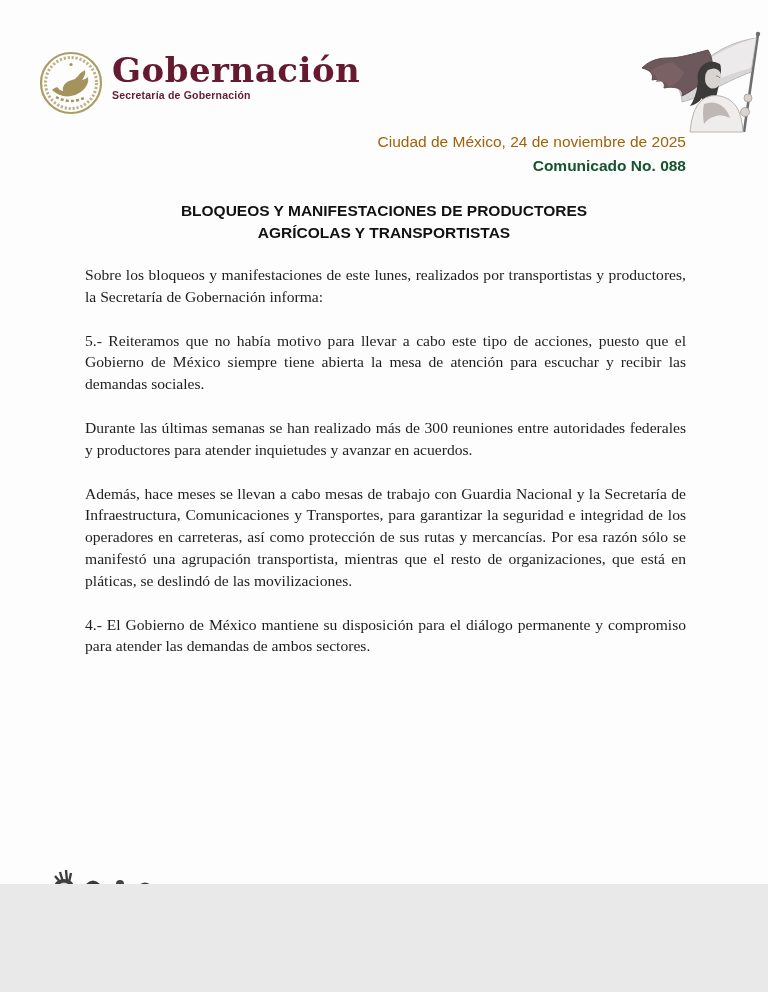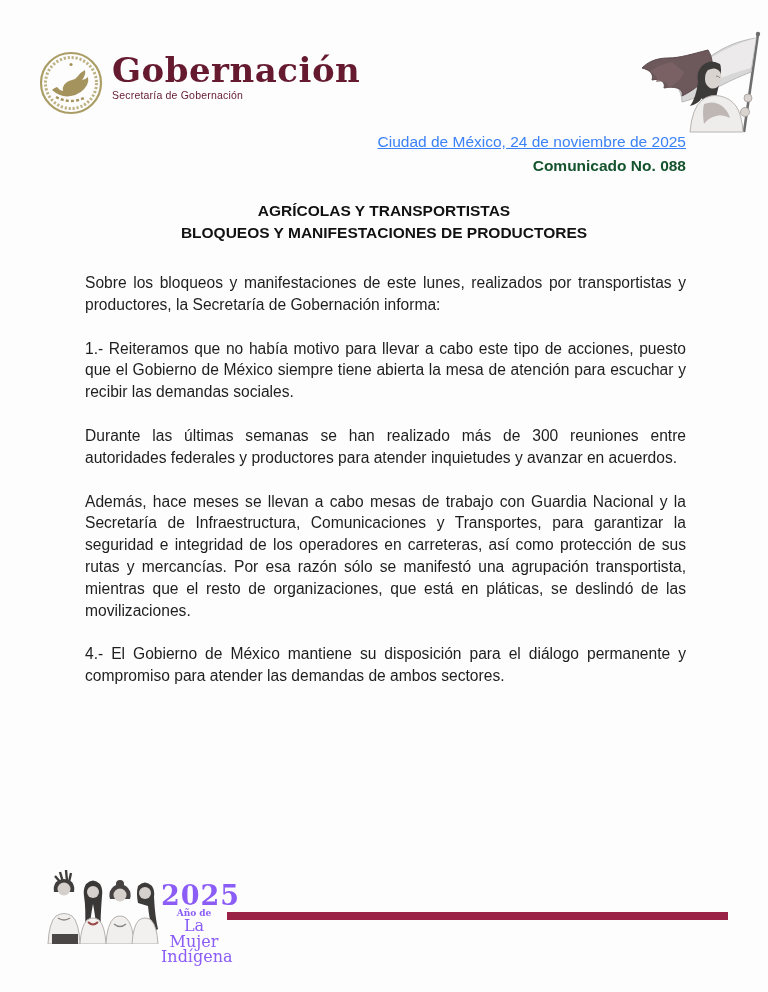--- a/index.html
+++ b/index.html
@@ -1,43 +1,43 @@
 <!DOCTYPE html>
 <html lang="es"><head>
 <meta charset="utf-8">
 <style>
   html,body{margin:0;padding:0;}
   body{background:#e9e9e9;font-family:"Liberation Sans",sans-serif;}
   .page{
-    position:relative;width:768px;height:992px;margin:0 auto;
+    position:relative;width:768px;height:884px;margin:0 auto;
     background:#fdfdfd;overflow:hidden;color:#1f1f1f;
   }
   
   .brand{position:absolute;left:38px;top:50px;display:flex;align-items:flex-start;}
   .seal{width:66px;height:66px;flex:0 0 auto;}
   .brand-text{margin-left:8px;padding-top:2px;}
   .wordmark{
     font-family:"DejaVu Serif","Liberation Serif",serif;
     font-weight:bold;font-size:34px;line-height:36px;color:#651a30;letter-spacing:0.5px;
   }
   .brand-sub{
-    font-size:10.5px;font-weight:normal;color:#651a30;margin-top:1px;letter-spacing:0.2px;
+    font-size:10.5px;font-weight:bold;color:#651a30;margin-top:1px;letter-spacing:0.2px;
   }
   .hero{position:absolute;left:612px;top:28px;width:152px;height:110px;}
   
   .meta{position:absolute;right:82px;top:131px;text-align:right;}
-  .dateline{font-size:15.5px;line-height:22px;color:#3b82f6;text-decoration:underline;}
+  .dateline{font-size:15.5px;line-height:22px;color:#a16207;}
   .release{font-size:15.5px;line-height:26px;font-weight:bold;color:#14532d;}
   
   .doc-title{
     position:absolute;left:84px;top:200px;width:600px;text-align:center;
     font-weight:bold;font-size:15.5px;line-height:22px;color:#111;
   }
   
-  .doc-body{position:absolute;left:85px;top:272px;width:601px;}
+  .doc-body{position:absolute;left:85px;top:264px;width:601px;font-family:Liberation Serif, serif;}
   .doc-body p{
     margin:0 0 22px 0;font-size:15.6px;line-height:21.8px;
     text-align:justify;color:#1e1e1e;
   }
   
   .footer-figures{position:absolute;left:42px;top:870px;width:124px;height:74px;}
   .footer-tag{
     position:absolute;left:161px;top:884px;width:66px;text-align:center;
     font-family:"DejaVu Serif","Liberation Serif",serif;color:#8b5cf6;
   }
@@ -92,27 +92,27 @@
     <circle cx="133" cy="84" r="4.5" fill="#d9d4d0" stroke="#a39c98" stroke-width="0.8"></circle>
     <circle cx="136" cy="70" r="4" fill="#d9d4d0" stroke="#a39c98" stroke-width="0.8"></circle>
   </svg>
 
   <div class="meta">
     <div class="dateline">Ciudad de México, 24 de noviembre de 2025</div>
     <div class="release">Comunicado No. 088</div>
   </div>
 
   <div class="doc-title">
+    <div>BLOQUEOS Y MANIFESTACIONES DE PRODUCTORES</div>
     <div>AGRÍCOLAS Y TRANSPORTISTAS</div>
-    <div>BLOQUEOS Y MANIFESTACIONES DE PRODUCTORES</div>
   </div>
 
   <div class="doc-body">
     <p>Sobre los bloqueos y manifestaciones de este lunes, realizados por transportistas y productores, la Secretaría de Gobernación informa:</p>
-    <p>1.- Reiteramos que no había motivo para llevar a cabo este tipo de acciones, puesto que el Gobierno de México siempre tiene abierta la mesa de atención para escuchar y recibir las demandas sociales.</p>
+    <p>5.- Reiteramos que no había motivo para llevar a cabo este tipo de acciones, puesto que el Gobierno de México siempre tiene abierta la mesa de atención para escuchar y recibir las demandas sociales.</p>
     <p>Durante las últimas semanas se han realizado más de 300 reuniones entre autoridades federales y productores para atender inquietudes y avanzar en acuerdos.</p>
     <p>Además, hace meses se llevan a cabo mesas de trabajo con Guardia Nacional y la Secretaría de Infraestructura, Comunicaciones y Transportes, para garantizar la seguridad e integridad de los operadores en carreteras, así como protección de sus rutas y mercancías. Por esa razón sólo se manifestó una agrupación transportista, mientras que el resto de organizaciones, que está en pláticas, se deslindó de las movilizaciones.</p>
     <p>4.- El Gobierno de México mantiene su disposición para el diálogo permanente y compromiso para atender las demandas de ambos sectores.</p>
   </div>
 
   <svg class="footer-figures" viewBox="0 0 124 74">
 
     <path d="M18 2 l3 10 M24 0 l1 11 M29 3 l-2 9 M13 6 l6 7" stroke="#3f3c3c" stroke-width="2.4" fill="none"></path>
     <path d="M14 12 q8 -6 16 0 q3 4 2 10 l-20 0 q-1 -6 2 -10z" fill="#413d3d"></path>
     <circle cx="22" cy="19" r="6.5" fill="#d6d0cc"></circle>

